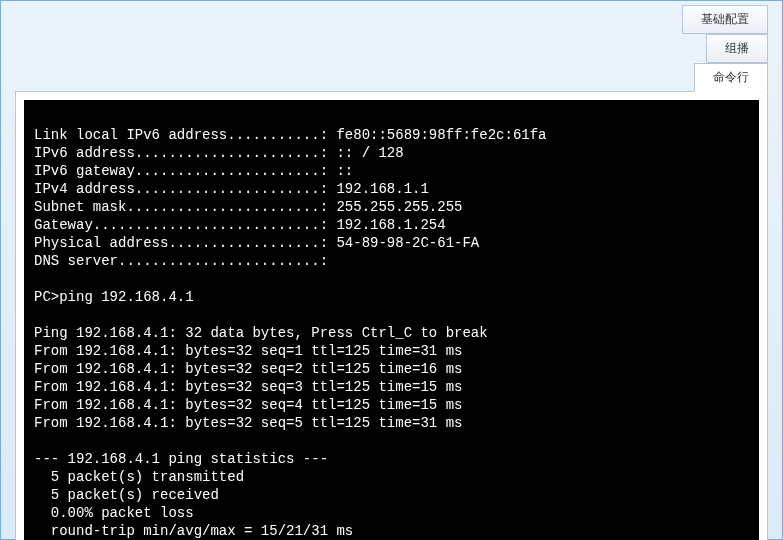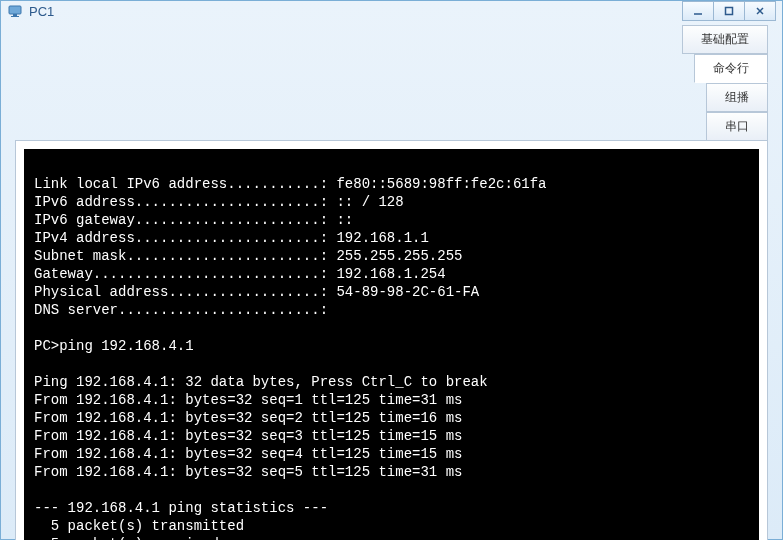--- a/index.html
+++ b/index.html
@@ -95,54 +95,25 @@
     height: 14px;
     background: #fff;
     vertical-align: text-bottom;
     margin-left: 0;
   }
 </style>
 </head>
 <body>
 
 <div class="window">
-  <div class="titlebar">
-    <span class="icon">
-      <svg width="16" height="16" viewBox="0 0 16 16">
-        <rect x="2" y="3" width="12" height="8" rx="1" fill="#6fa8d8" stroke="#3c76ad" stroke-width="1"></rect>
-        <rect x="6" y="11" width="4" height="2" fill="#3c76ad"></rect>
-        <rect x="4" y="13" width="8" height="1" fill="#3c76ad"></rect>
-      </svg>
-    </span>
-    <span class="title">PC1</span>
-    <div class="win-controls">
-      <div class="win-btn">
-        <svg width="10" height="10" viewBox="0 0 10 10">
-            <line x1="1" y1="8" x2="9" y2="8" stroke="#2d5a8c" stroke-width="1.5"></line>
-          </svg>
-      </div>
-      <div class="win-btn">
-        <svg width="10" height="10" viewBox="0 0 10 10">
-            <rect x="1.5" y="1.5" width="7" height="7" fill="none" stroke="#2d5a8c" stroke-width="1.5"></rect>
-          </svg>
-      </div>
-      <div class="win-btn">
-        <svg width="10" height="10" viewBox="0 0 10 10">
-            <line x1="2" y1="2" x2="8" y2="8" stroke="#2d5a8c" stroke-width="1.5"></line>
-            <line x1="8" y1="2" x2="2" y2="8" stroke="#2d5a8c" stroke-width="1.5"></line>
-          </svg>
-      </div>
-    </div>
-  </div>
 
   <div class="tabbar">
     <div class="tab">基础配置</div>
+    <div class="tab">组播</div>
     <div class="tab active">命令行</div>
-    <div class="tab">组播</div>
-    <div class="tab">串口</div>
   </div>
 
   <div class="content-wrap">
     <div class="terminal" id="terminal">
 Link local IPv6 address...........: fe80::5689:98ff:fe2c:61fa
 IPv6 address......................: :: / 128
 IPv6 gateway......................: ::
 IPv4 address......................: 192.168.1.1
 Subnet mask.......................: 255.255.255.255
 Gateway...........................: 192.168.1.254

